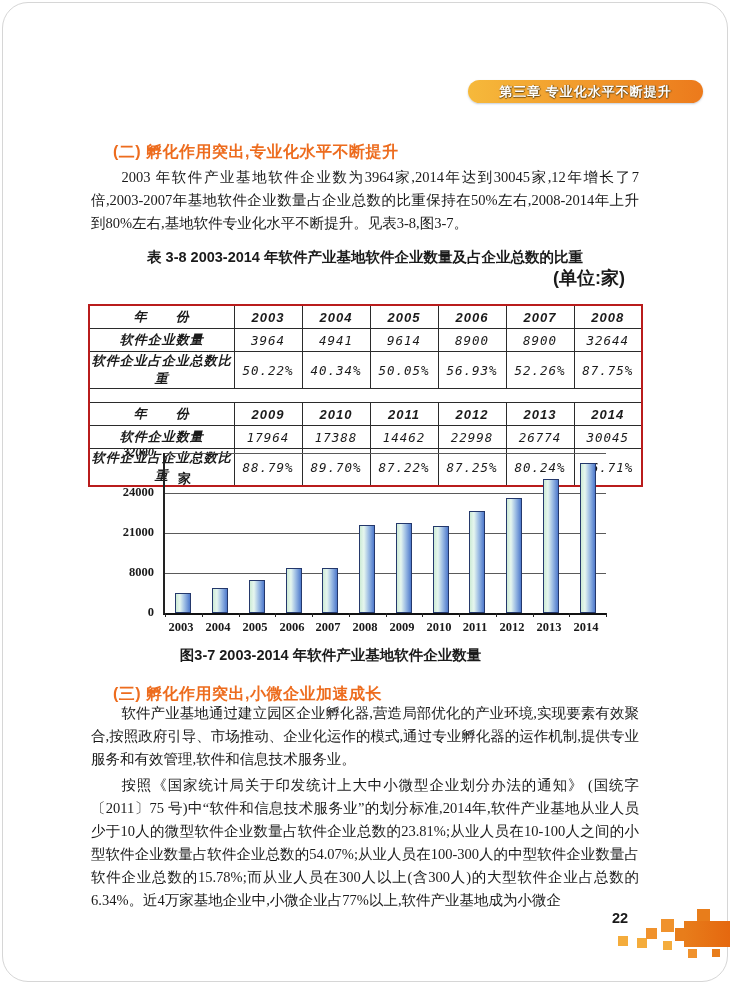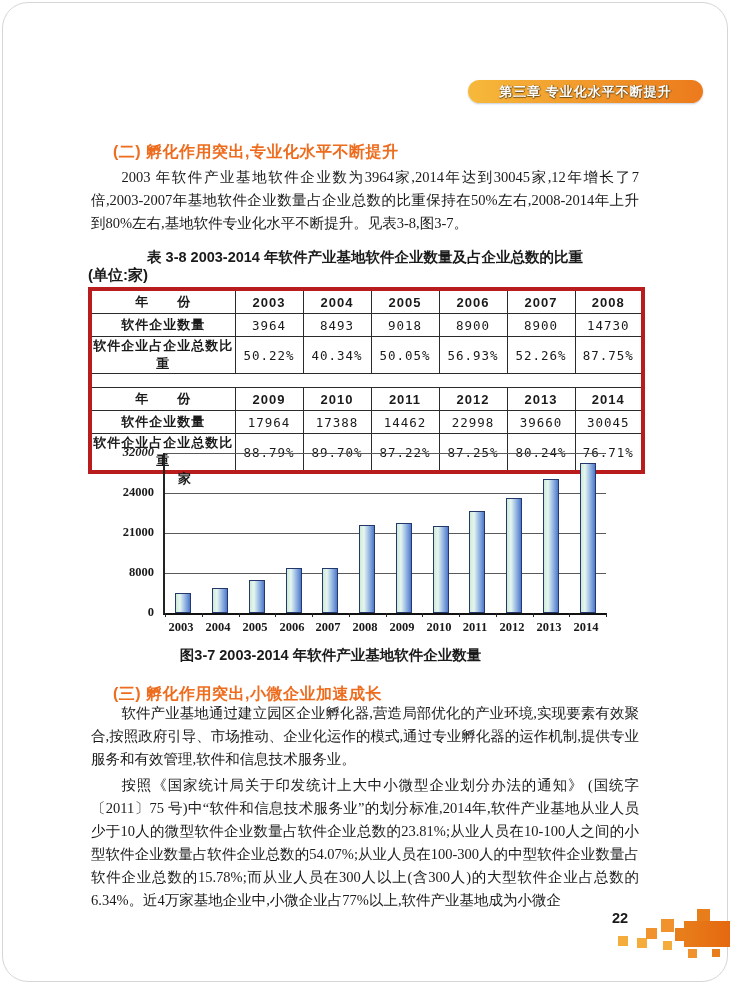--- a/index.html
+++ b/index.html
@@ -32,29 +32,30 @@
   .para{
     position:absolute;left:91px;width:548px;
     font-size:14.5px;line-height:23px;text-align:justify;text-indent:2.1em;
   }
   
   .tbl-title{
     position:absolute;top:248px;left:0;width:730px;text-align:center;
     font-family:"Liberation Sans",sans-serif;font-weight:700;font-size:14.5px;
   }
   .tbl-unit{
-    position:absolute;top:266px;left:88px;width:553px;text-align:left;
-    font-family:"Liberation Sans",sans-serif;font-weight:700;font-size:15px;
+    position:absolute;top:266px;left:72px;width:553px;text-align:right;
+    font-family:"Liberation Sans",sans-serif;font-weight:700;font-size:18px;
   }
   
   table.tbl{
-    position:absolute;left:88px;top:287px;width:553px;
+    position:absolute;left:88px;top:304px;width:553px;
     border-collapse:collapse;table-layout:fixed;
-    border:4px solid #b91c1c;
+    border:2px solid #b91c1c;
     font-family:"Liberation Sans",sans-serif;
+    font-style:italic;
   }
   table.tbl td{
     border:1px solid #2b2b2b;height:22px;padding:0;
     text-align:center;vertical-align:middle;
   }
   table.tbl td.lbl{font-weight:700;font-size:13px;letter-spacing:1px;}
   table.tbl td.yr{font-weight:700;font-size:13px;letter-spacing:1px;}
   table.tbl td.num{
     font-family:"DejaVu Sans Mono",monospace;font-size:12.5px;letter-spacing:1px;
   }
@@ -131,25 +132,25 @@
         <td class="yr">2003</td>
         <td class="yr">2004</td>
         <td class="yr">2005</td>
         <td class="yr">2006</td>
         <td class="yr">2007</td>
         <td class="yr">2008</td>
       </tr>
       <tr>
         <td class="lbl">软件企业数量</td>
         <td class="num">3964</td>
-        <td class="num">8493</td>
-        <td class="num">9018</td>
+        <td class="num">4941</td>
+        <td class="num">9614</td>
         <td class="num">8900</td>
         <td class="num">8900</td>
-        <td class="num">14730</td>
+        <td class="num">32644</td>
       </tr>
       <tr>
         <td class="lbl">软件企业占企业总数比重</td>
         <td class="num">50.22%</td>
         <td class="num">40.34%</td>
         <td class="num">50.05%</td>
         <td class="num">56.93%</td>
         <td class="num">52.26%</td>
         <td class="num">87.75%</td>
       </tr>
@@ -164,21 +165,21 @@
         <td class="yr">2012</td>
         <td class="yr">2013</td>
         <td class="yr">2014</td>
       </tr>
       <tr>
         <td class="lbl">软件企业数量</td>
         <td class="num">17964</td>
         <td class="num">17388</td>
         <td class="num">14462</td>
         <td class="num">22998</td>
-        <td class="num">39660</td>
+        <td class="num">26774</td>
         <td class="num">30045</td>
       </tr>
       <tr>
         <td class="lbl">软件企业占企业总数比重</td>
         <td class="num">88.79%</td>
         <td class="num">89.70%</td>
         <td class="num">87.22%</td>
         <td class="num">87.25%</td>
         <td class="num">80.24%</td>
         <td class="num">76.71%</td>

